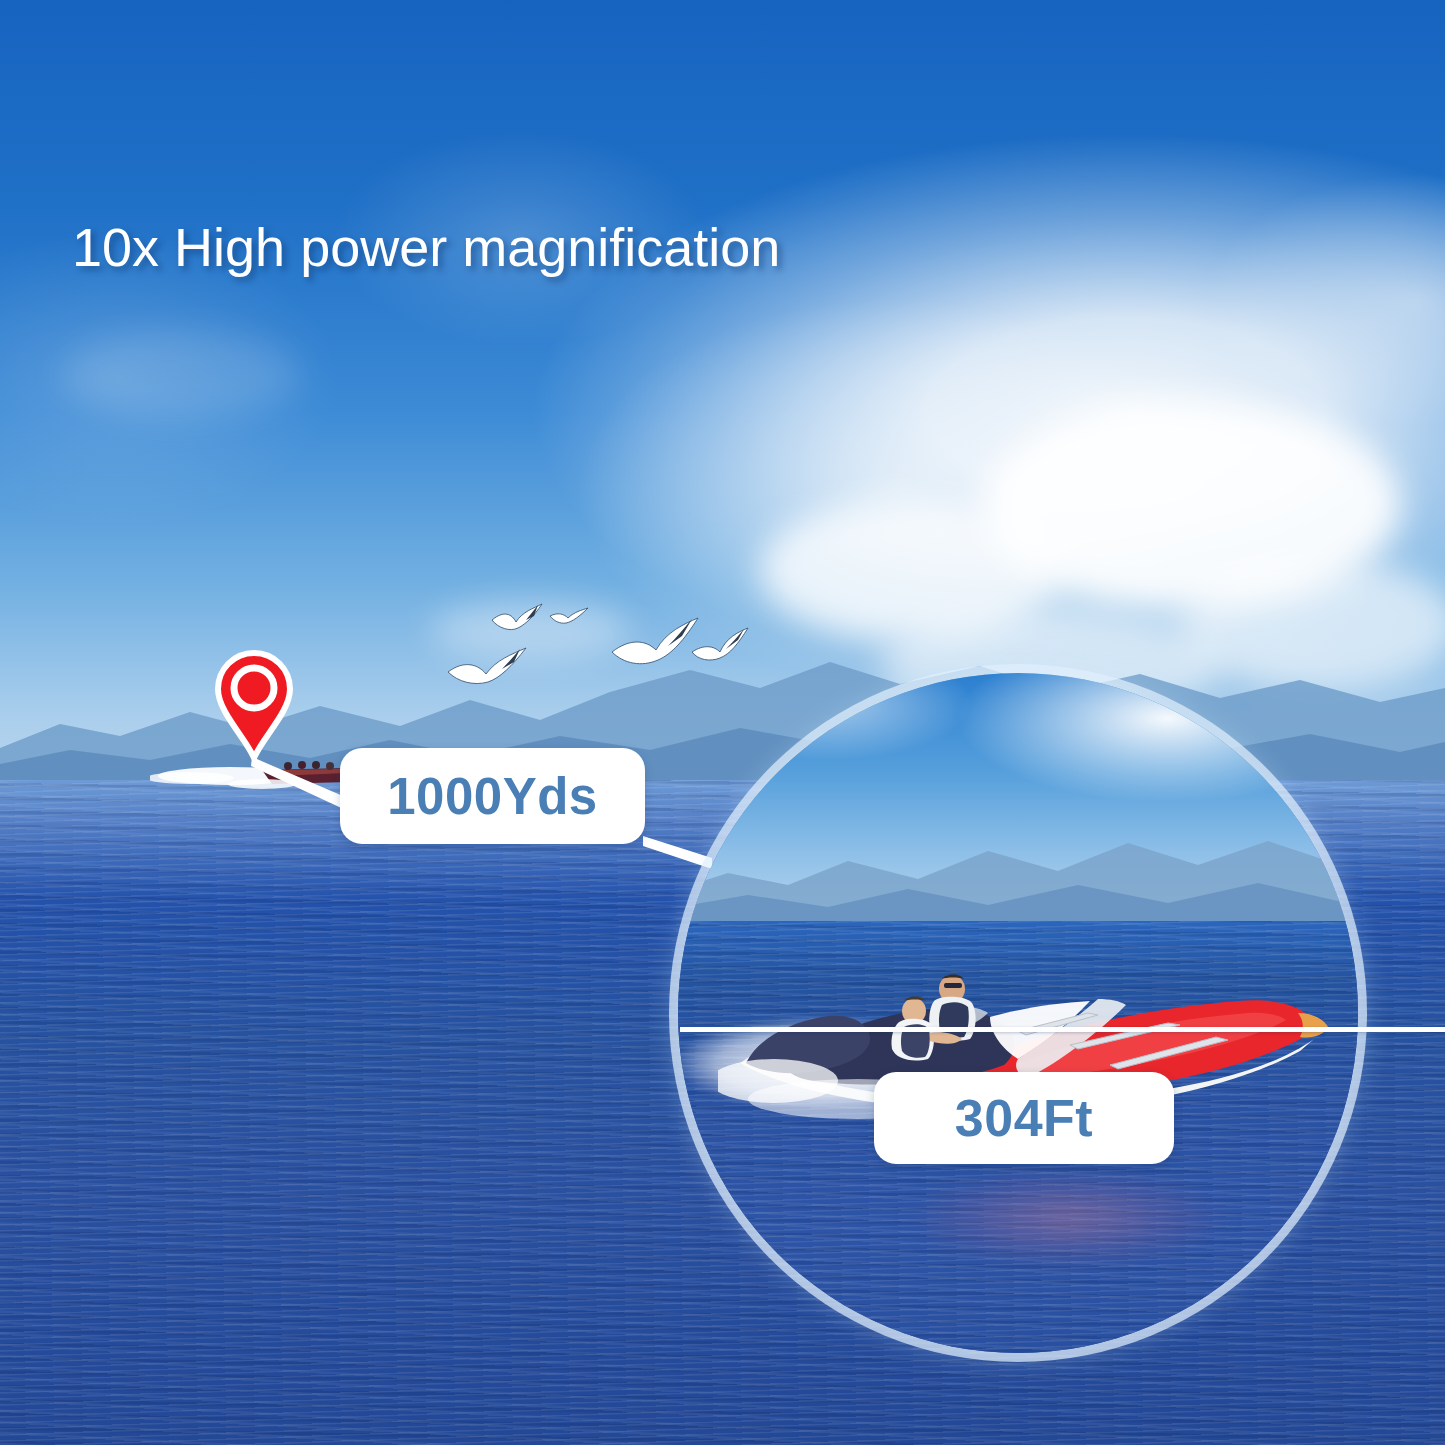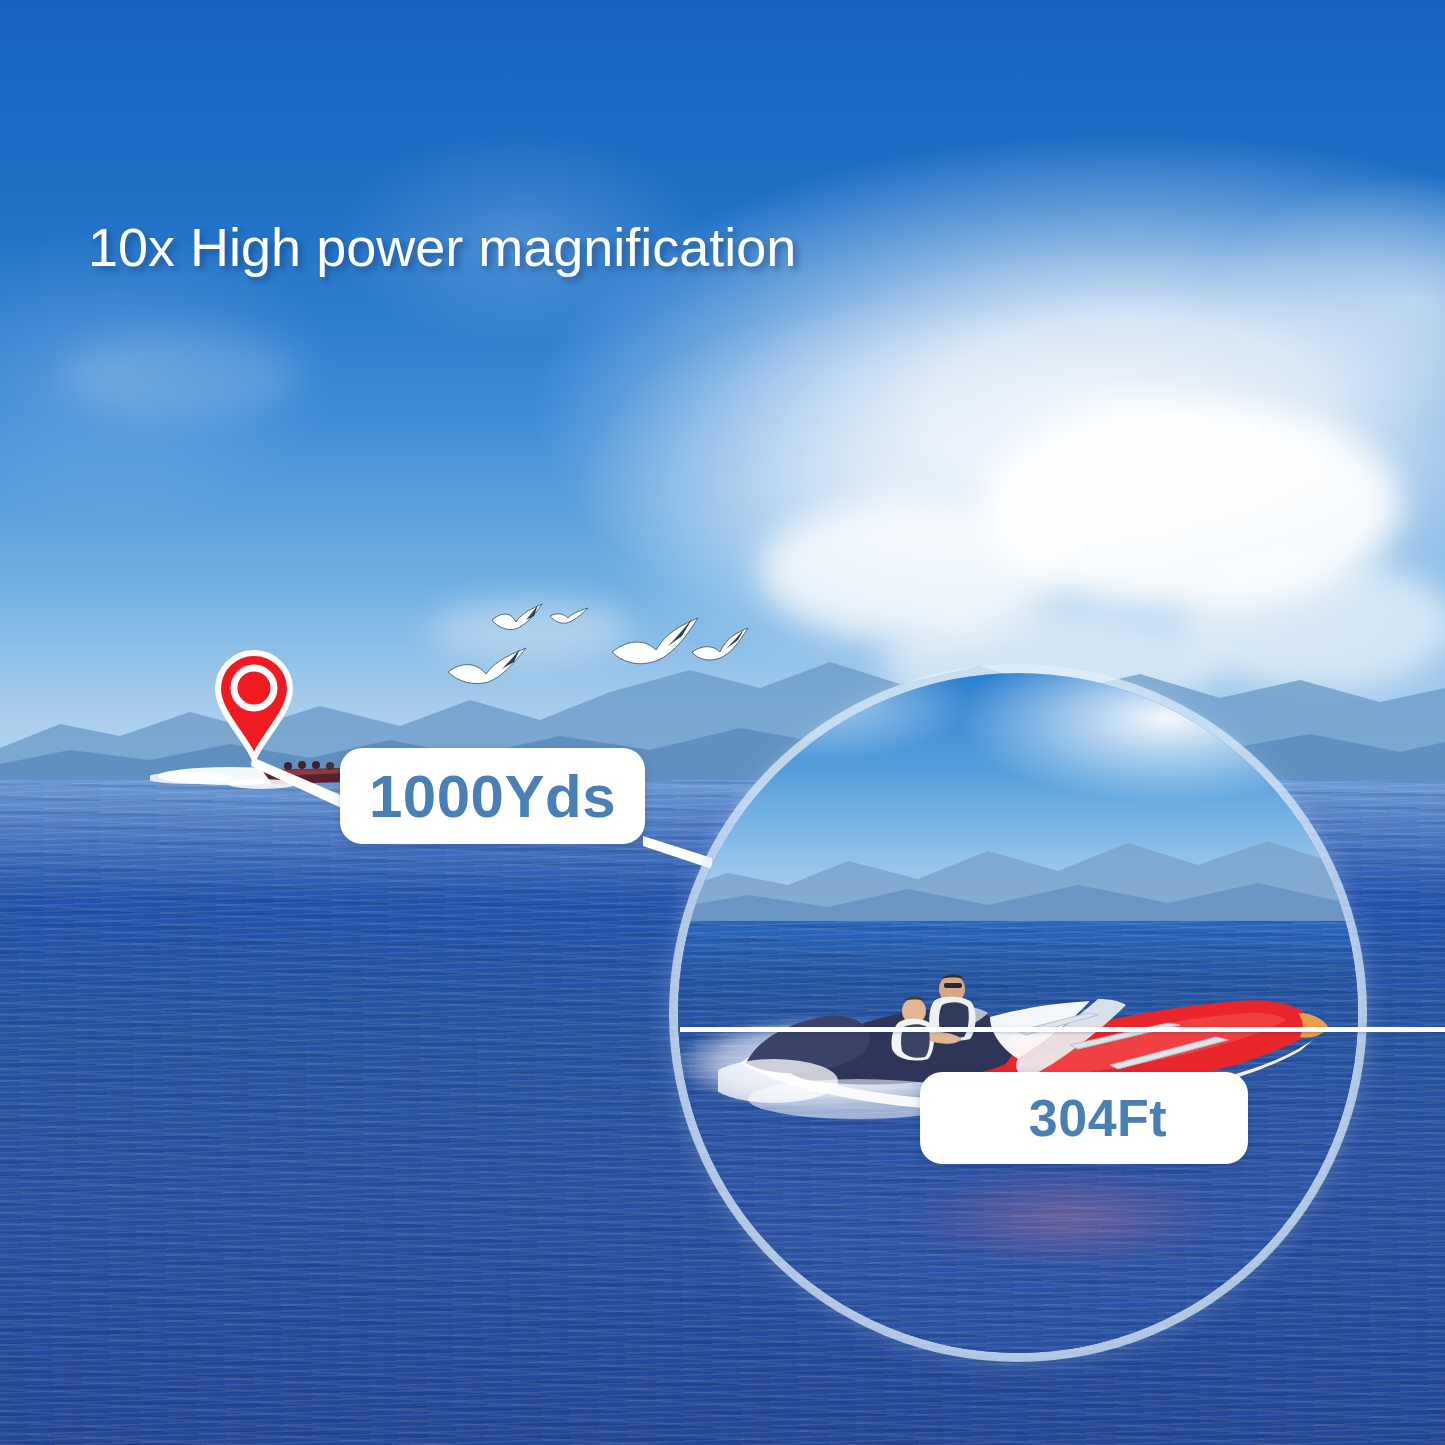--- a/index.html
+++ b/index.html
@@ -58,21 +58,20 @@
     font-size:78px;font-weight:bold;color:#ffffff;letter-spacing:.5px;
     line-height:1.02;
     text-shadow:5px 5px 7px rgba(10,45,95,.55);
     white-space:nowrap;
   }
   .subhead{
     position:absolute;left:72px;top:216px;width:1200px;
     font-size:54px;font-weight:400;color:#ffffff;
     text-shadow:4px 4px 6px rgba(10,45,95,.45);
     white-space:nowrap;
-    margin-left:16px;
   }
 
   
   .gulls{position:absolute;left:430px;top:590px;width:330px;height:120px;}
 
   
   .farboat{position:absolute;left:150px;top:740px;width:260px;height:60px;}
 
   
   .pin{position:absolute;left:213px;top:650px;width:82px;height:112px;}
@@ -81,22 +80,22 @@
   .leaders{position:absolute;left:0;top:0;width:1445px;height:1445px;pointer-events:none;}
 
   
   .label{
     position:absolute;
     background:#ffffff;border-radius:22px;
     display:flex;align-items:center;justify-content:center;
     color:#4a7fb5;font-weight:bold;
     box-shadow:0 3px 10px rgba(12,48,100,.22);
   }
-  .label-yds{left:340px;top:748px;width:305px;height:96px;font-size:60px;letter-spacing:.5px;}
-  .label-ft{left:920px;top:1072px;width:300px;height:92px;font-size:52px;letter-spacing:.5px;padding-left:28px;}
+  .label-yds{left:340px;top:748px;width:305px;height:96px;font-size:51px;letter-spacing:.5px;}
+  .label-ft{left:874px;top:1072px;width:300px;height:92px;font-size:52px;letter-spacing:.5px;}
 
   
   .magnifier{
     position:absolute;left:678px;top:673px;width:680px;height:680px;
     border-radius:50%;
     overflow:hidden;
     box-shadow:0 0 0 9px rgba(225,240,252,.70), 0 0 26px 6px rgba(200,228,250,.30);
   }
   .mag-inner{position:absolute;left:0;top:0;width:680px;height:680px;}
   .mag-sky{

